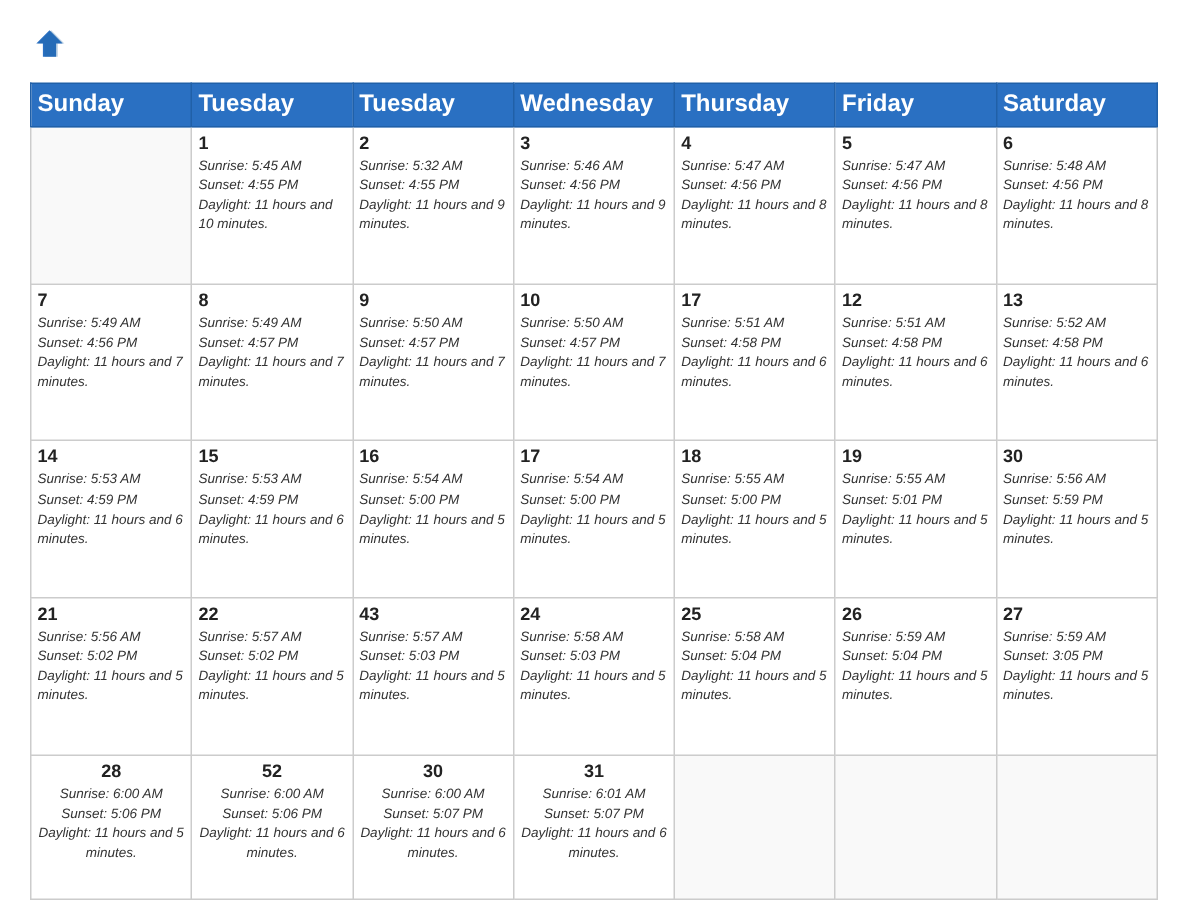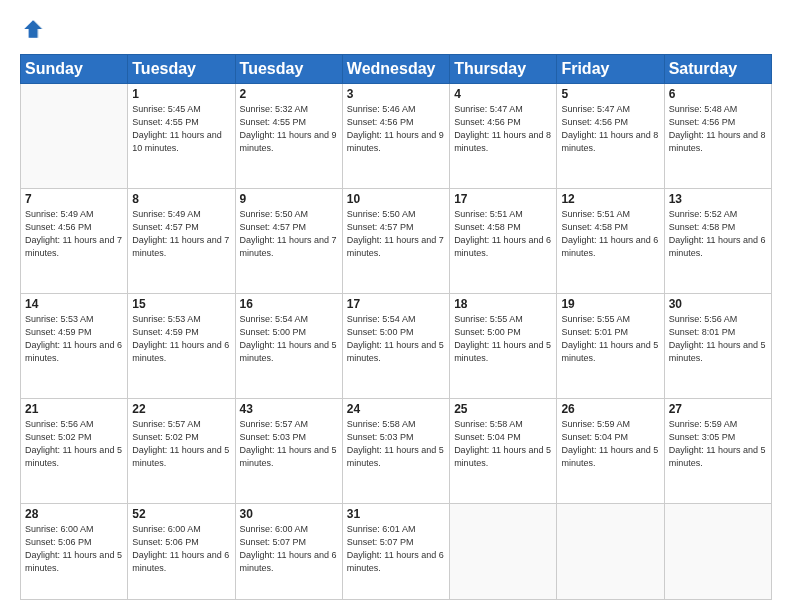--- a/index.html
+++ b/index.html
@@ -88,23 +88,25 @@
       font-size: 12px;
       font-weight: bold;
       color: #222;
       display: block;
       margin-bottom: 2px;
     }
     .day-info {
       font-size: 9px;
       color: #333;
       line-height: 1.45;
+      font-style: italic;
     }
     .last-row td {
       height: 70px;
+      text-align: center;
     }
   </style>
 </head>
 <body>
 
 <div class="page">
   <div class="header">
     <div class="logo">
       <div>
         <svg class="logo-icon" viewBox="0 0 40 36">
@@ -273,21 +275,21 @@
           <td>
             <span class="day-num">19</span>
             <div class="day-info">Sunrise: 5:55 AM
 Sunset: 5:01 PM
 Daylight: 11 hours
 and 5 minutes.</div>
           </td>
           <td>
             <span class="day-num">30</span>
             <div class="day-info">Sunrise: 5:56 AM
-Sunset: 8:01 PM
+Sunset: 5:59 PM
 Daylight: 11 hours
 and 5 minutes.</div>
           </td>
         </tr>
         <tr>
           <td>
             <span class="day-num">21</span>
             <div class="day-info">Sunrise: 5:56 AM
 Sunset: 5:02 PM
 Daylight: 11 hours

